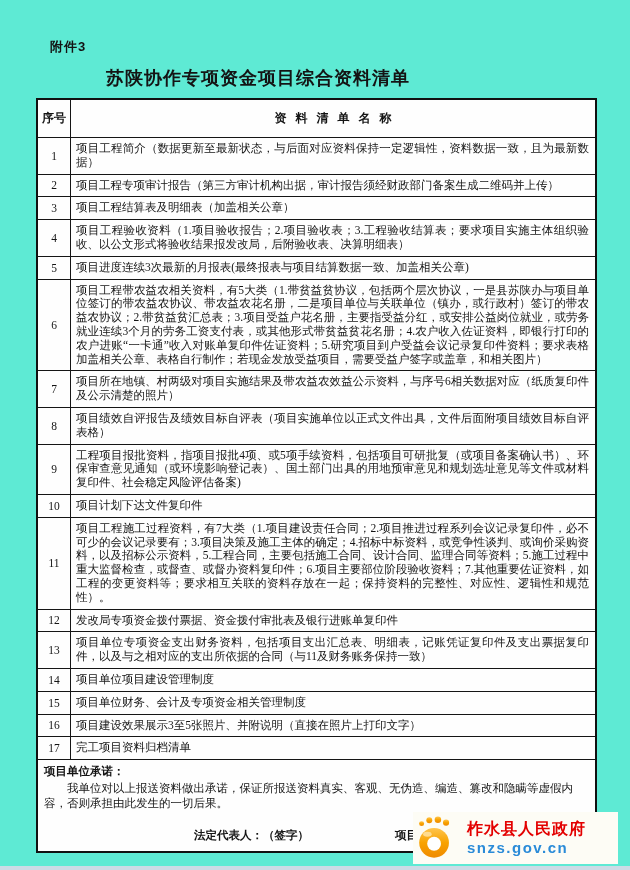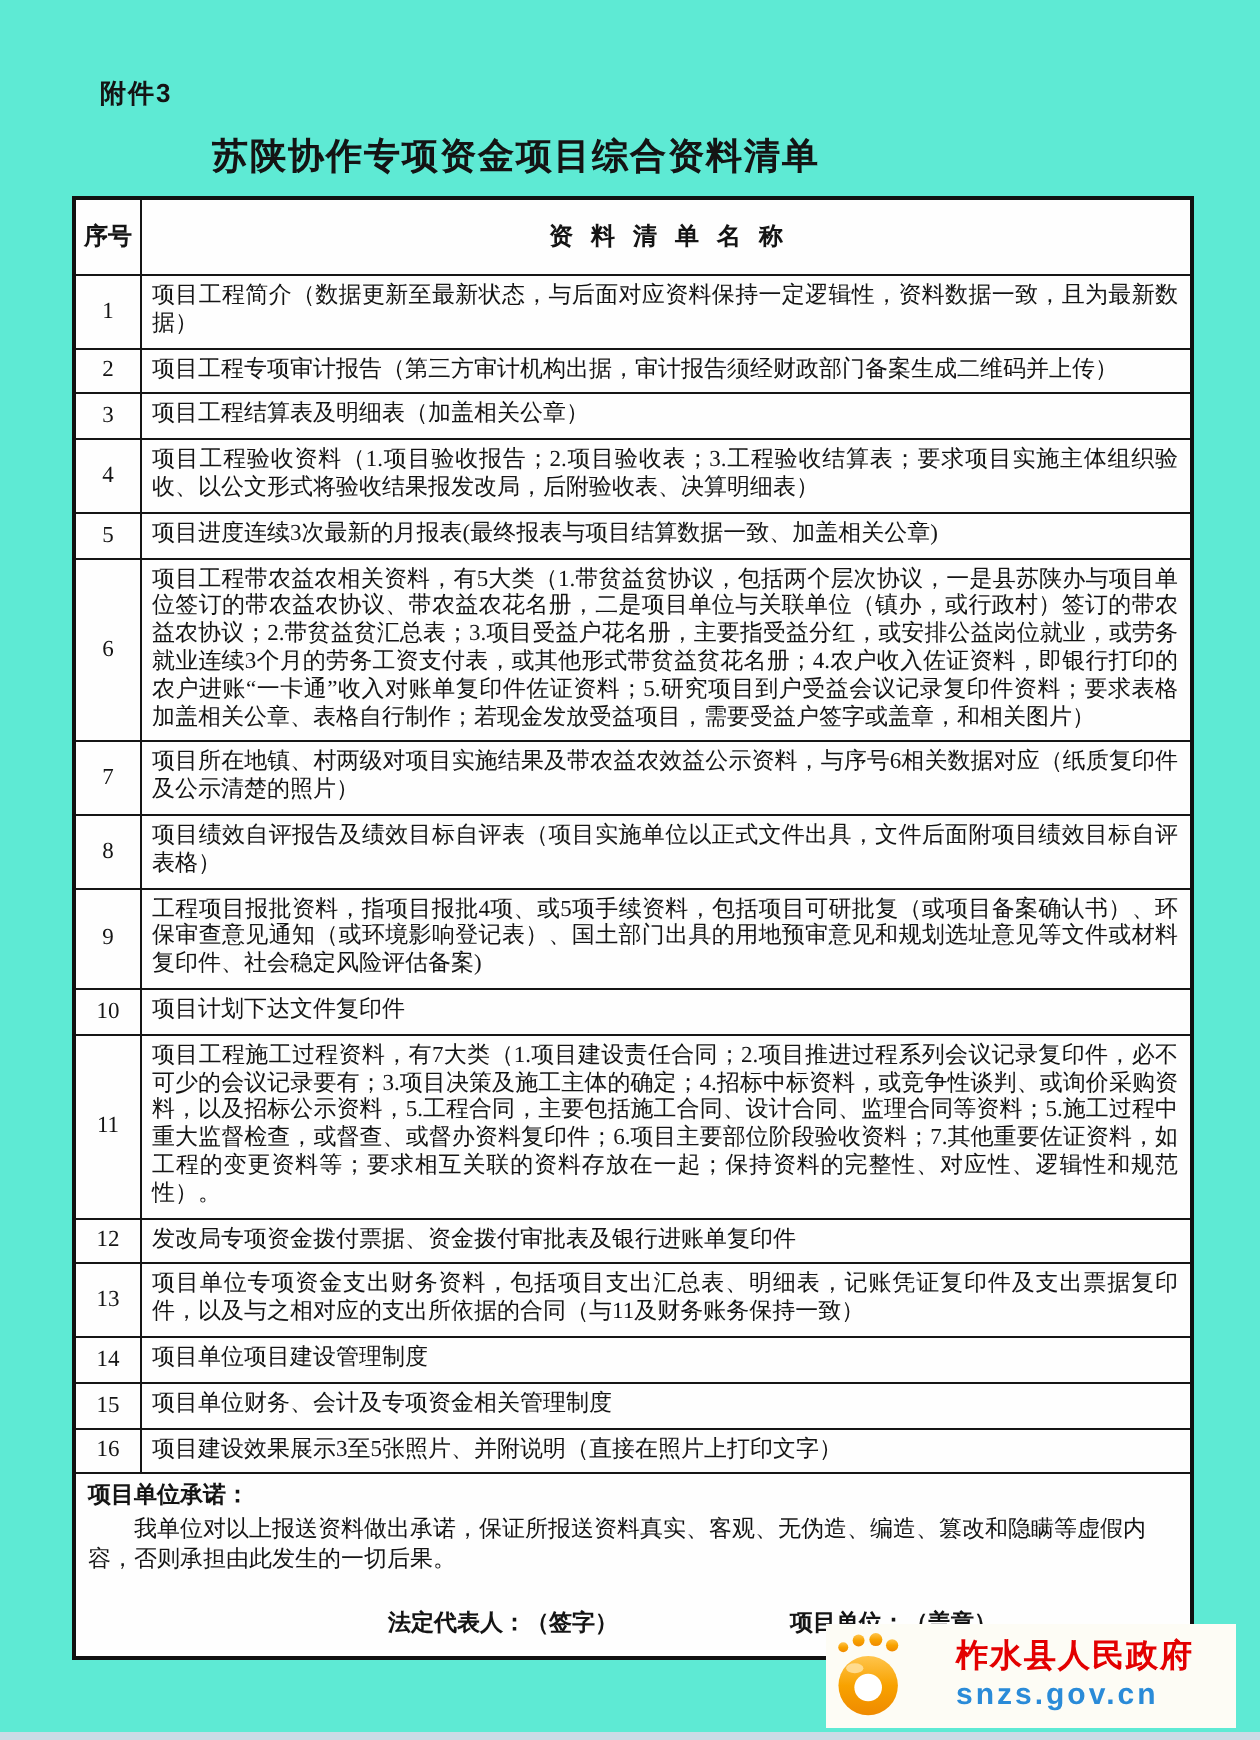--- a/index.html
+++ b/index.html
@@ -53,21 +53,21 @@
     display:flex;align-items:flex-end;
     margin-top:14px;margin-bottom:2px;
   }
   .sign-legal{margin-left:150px;font-weight:600;}
   .sign-unit{margin-left:86px;font-weight:600;}
 
   .site-footer{
     position:absolute;right:12px;bottom:6px;
     width:205px;height:52px;
     background:#fdfcf5;
-    display:flex;align-items:center;gap:19px;
+    display:flex;align-items:center;gap:8px;
     cursor:pointer;
   }
   .foot-icon{width:46px;height:46px;flex:0 0 auto;}
   .site-text{display:flex;flex-direction:column;line-height:1.15;
     font-family:"Liberation Sans","DejaVu Sans",sans-serif;}
   .site-name{font-size:16px;font-weight:800;color:#e30000;letter-spacing:1px;}
   .site-url{font-size:15px;font-weight:800;color:#2a8bd8;letter-spacing:1.5px;}
 
   .bottom-strip{
     position:absolute;left:0;bottom:0;width:630px;height:4px;
@@ -148,20 +148,24 @@
           <td class="no">14</td>
           <td class="desc">项目单位项目建设管理制度</td>
         </tr>
         <tr>
           <td class="no">15</td>
           <td class="desc">项目单位财务、会计及专项资金相关管理制度</td>
         </tr>
         <tr>
           <td class="no">16</td>
           <td class="desc">项目建设效果展示3至5张照片、并附说明（直接在照片上打印文字）</td>
+        </tr>
+        <tr>
+          <td class="no">17</td>
+          <td class="desc">完工项目资料归档清单</td>
         </tr>
       </tbody>
     <tbody>
       <tr>
         <td class="commit-cell" colspan="2">
           <div class="commit-heading">项目单位承诺：</div>
           <p class="commit-body">我单位对以上报送资料做出承诺，保证所报送资料真实、客观、无伪造、编造、篡改和隐瞒等虚假内容，否则承担由此发生的一切后果。</p>
           <div class="sign-line">
             <span class="sign-legal">法定代表人：（签字）</span>
             <span class="sign-unit">项目单位：（盖章）</span>

